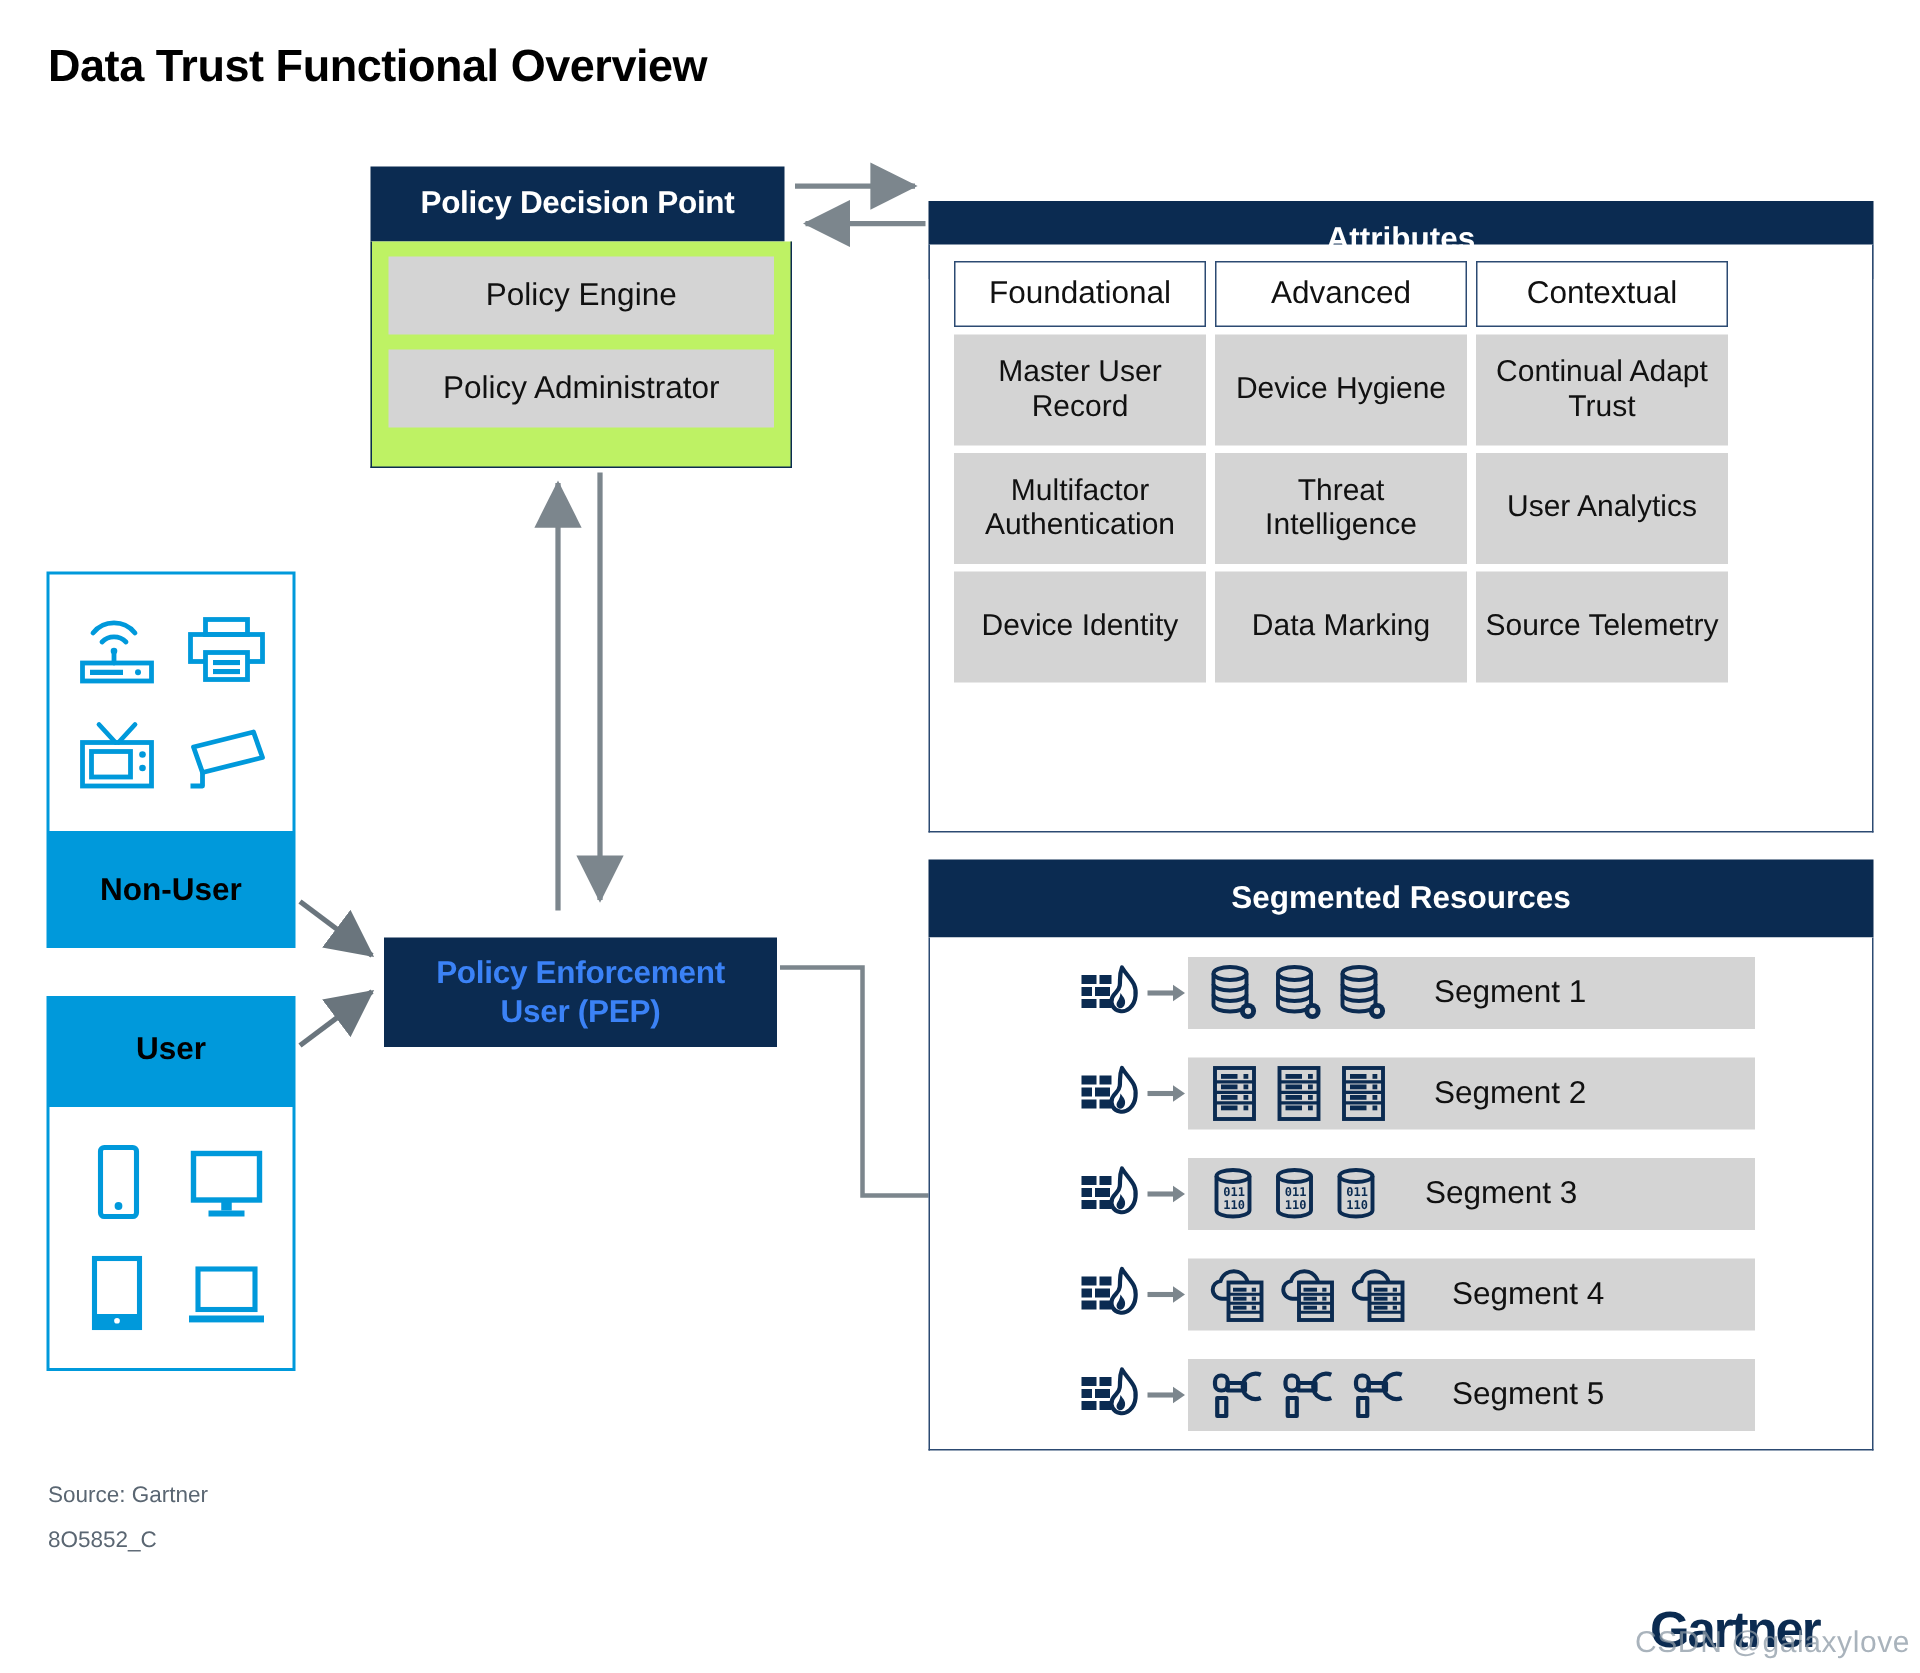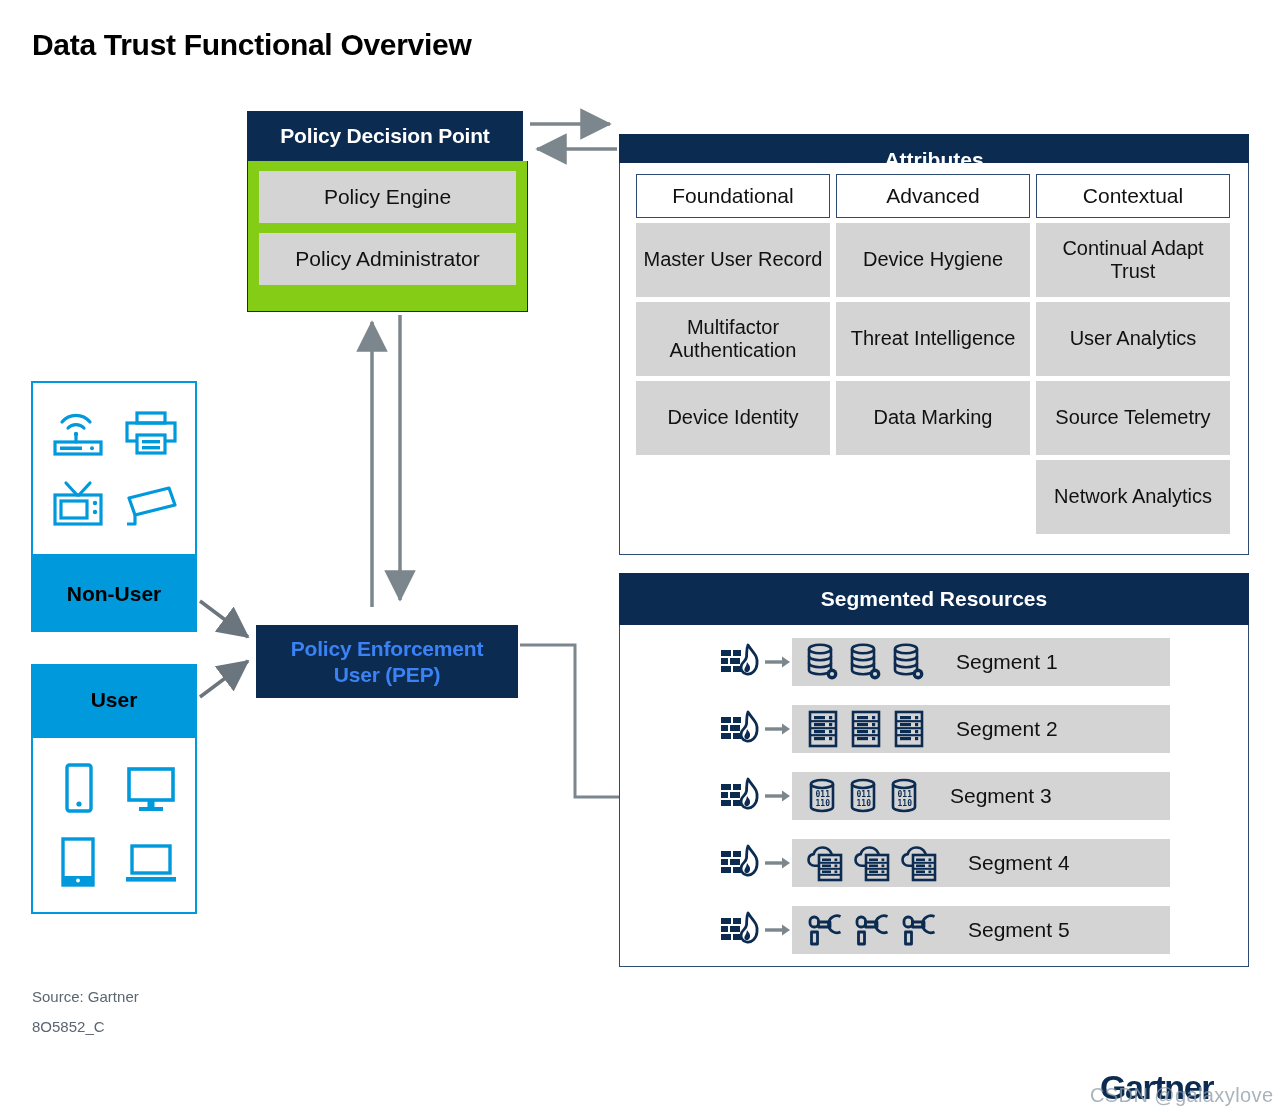--- a/index.html
+++ b/index.html
@@ -30,41 +30,41 @@
   }
 
   
   #pdp-box { left: 247px; top: 111px; width: 281px; height: 201px; }
   #pdp-header {
     left: 0; top: 0; width: 276px; height: 50px;
     font-size: 21px; letter-spacing: -0.2px;
   }
   #pdp-body {
     left: 0; top: 50px; width: 281px; height: 151px;
-    background: #84cc16; border: 1.5px solid #0b2b51; border-top: none;
+    background: #bef264; border: 1.5px solid #0b2b51; border-top: none;
   }
   .pdp-item {
     width: 257px; height: 52px; margin: 10px auto 0 auto;
     background: #d4d4d4;
     display: flex; align-items: center; justify-content: center;
     font-size: 21px; color: #111111;
   }
 
   
   #attr-panel { left: 619px; top: 111px; width: 630px; height: 444px; }
   #attr-header {
     left: 0; top: 0; width: 630px; height: 52px; font-size: 21px; margin-top: 23px;
   }
   #attr-body {
     left: 0; top: 52px; width: 630px; height: 392px;
     background: #ffffff; border: 1.5px solid #2c4a72; border-top: none;
     padding: 11px 16px 0 16px;
   }
   .attr-cols { display: flex; gap: 6px; }
-  .attr-col { width: 194px; display: flex; flex-direction: column; gap: 5px; }
+  .attr-col { width: 168px; display: flex; flex-direction: column; gap: 5px; }
   .attr-cat {
     height: 44px; border: 1.5px solid #2c4a72; background: #ffffff;
     display: flex; align-items: center; justify-content: center;
     font-size: 21px; color: #111111;
   }
   .attr-cell {
     background: #d4d4d4; color: #111111; font-size: 20px;
     display: flex; align-items: center; justify-content: center;
     text-align: center; line-height: 1.16; padding: 4px 6px;
   }
@@ -209,21 +209,20 @@
           <div class="attr-cell h2">Device Hygiene</div>
           <div class="attr-cell h2">Threat Intelligence</div>
           <div class="attr-cell h1">Data Marking</div>
         </div>
 
         <div class="attr-col">
           <div class="attr-cat">Contextual</div>
           <div class="attr-cell h2">Continual Adapt Trust</div>
           <div class="attr-cell h2">User Analytics</div>
           <div class="attr-cell h2">Source Telemetry</div>
-          <div class="attr-cell h2">Network Analytics</div>
         </div>
 
       </div>
     </div>
   </div>
 
   <div class="abs" id="pep-box">
     <div>
       <div>Policy Enforcement</div>
       <div>User (PEP)</div>

